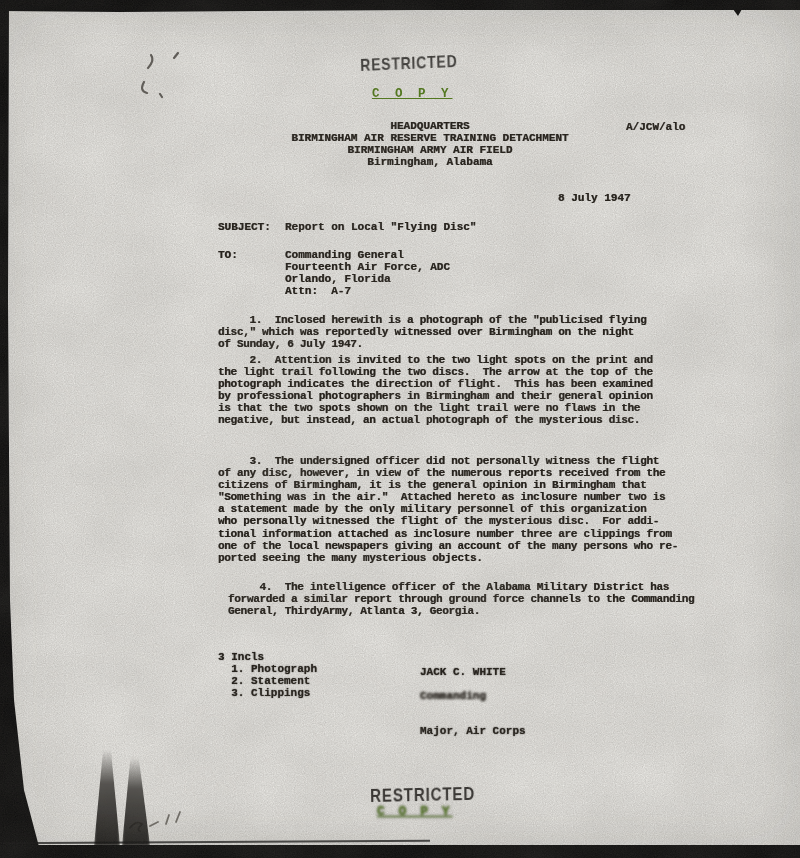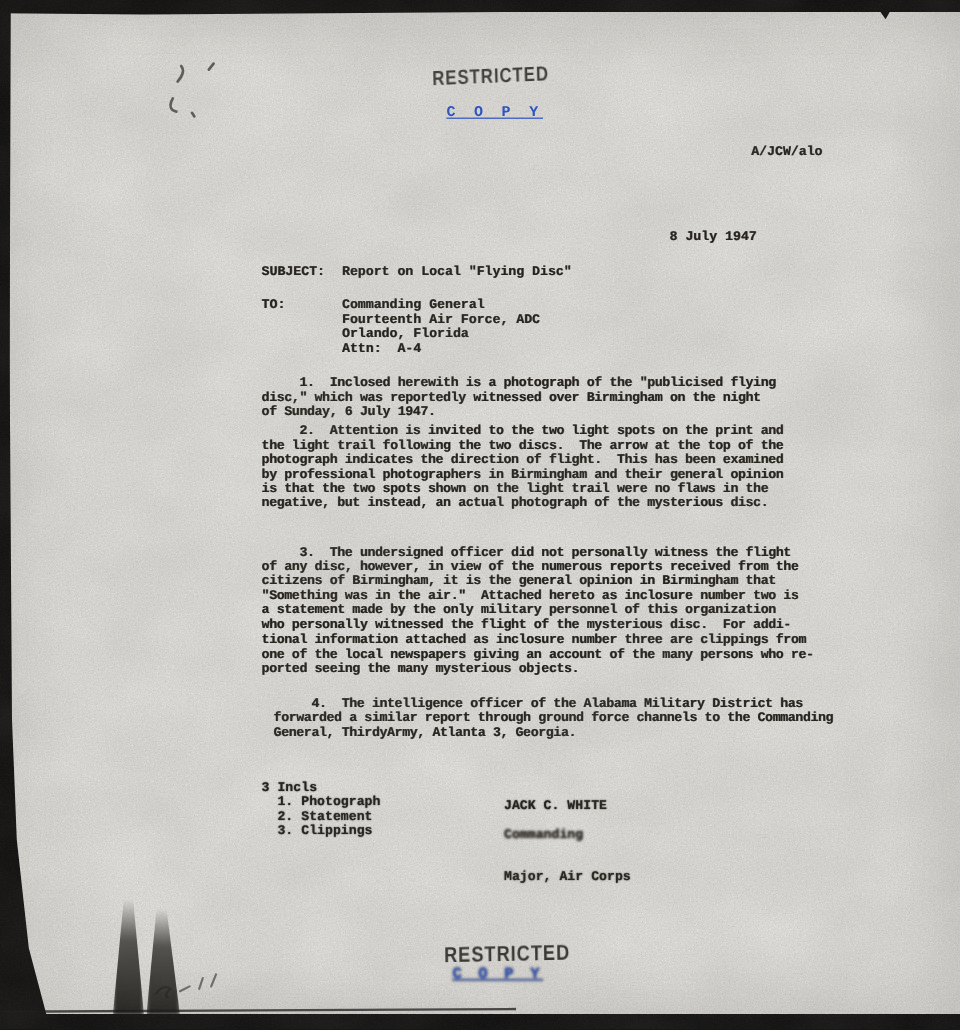--- a/index.html
+++ b/index.html
@@ -11,21 +11,21 @@
   .typed{position:absolute;color:#19150f;font-weight:700;font-size:11px;line-height:12px;
          white-space:pre;text-shadow:0.4px 0 0 rgba(25,20,15,0.55), -0.3px 0 0 rgba(25,20,15,0.35);}
   .para{font-size:11px;letter-spacing:-0.3px;line-height:12.1px;}
   .center{text-align:center;}
   
   .stamp{position:absolute;font-family:"Liberation Sans","DejaVu Sans",sans-serif;font-weight:700;
          color:rgba(30,28,26,0.88);letter-spacing:1px;filter:blur(0.4px);white-space:pre;}
   .stamp-top{left:352px;top:46px;font-size:17px;transform:scaleX(0.82) rotate(-2deg);transform-origin:left top;}
   .stamp-bottom{left:362px;top:776px;font-size:18px;transform:scaleX(0.84) rotate(-1deg);transform-origin:left top;
                 color:rgba(22,20,18,0.9);filter:blur(0.5px);}
-  .copyline{position:absolute;font-weight:700;color:#1d4ed8;letter-spacing:4px;
+  .copyline{position:absolute;font-weight:700;color:#4d7c0f;letter-spacing:4px;
             text-decoration:underline;white-space:pre;}
   .copy-top{left:364px;top:77px;font-size:12.5px;filter:blur(0.2px);}
   .copy-bottom{left:369px;top:794px;font-size:13px;letter-spacing:3px;filter:blur(1.1px);
                text-shadow:0 0 2px rgba(10,10,10,0.9);}
   .smudge-heavy{filter:blur(0.6px);text-shadow:0 0 1.2px rgba(20,16,12,0.9);}
   .sig-line{filter:blur(0.45px);text-shadow:0 0 1.4px rgba(20,16,12,0.95);}
   
   .border-top{position:absolute;left:0;top:0;width:800px;height:18px;background:#040404;
               clip-path:polygon(0 0,800px 0,800px 8px,742px 9px,738px 16px,733px 9px,420px 10px,120px 12px,0 11px);}
   .border-left{position:absolute;left:0;top:0;width:48px;height:858px;background:#040404;
@@ -44,33 +44,37 @@
 </head>
 <body>
 
 <div class="scan">
 
   <div class="paper">
 
     <div class="stamp stamp-top">RESTRICTED</div>
     <div class="copyline copy-top">C O P Y</div>
 
+    <div class="typed center" style="left:222px;top:110px;width:400px;line-height:12px;">HEADQUARTERS
+BIRMINGHAM AIR RESERVE TRAINING DETACHMENT
+BIRMINGHAM ARMY AIR FIELD
+Birmingham, Alabama</div>
 
     <div class="typed" style="left:618px;top:111px;">A/JCW/alo</div>
 
     <div class="typed" style="left:550px;top:182px;">8 July 1947</div>
 
     <div class="typed" style="left:210px;top:211px;">SUBJECT:</div>
     <div class="typed" style="left:277px;top:211px;">Report on Local "Flying Disc"</div>
 
     <div class="typed" style="left:210px;top:239px;">TO:</div>
     <div class="typed" style="left:277px;top:239px;">Commanding General
 Fourteenth Air Force, ADC
 Orlando, Florida
-Attn:  A-4</div>
+Attn:  A-7</div>
 
     <div class="typed para" style="left:210px;top:304px;">     1.  Inclosed herewith is a photograph of the "publicised flying
 disc," which was reportedly witnessed over Birmingham on the night
 of Sunday, 6 July 1947.</div>
     <div class="typed para" style="left:210px;top:344px;font-family:Liberation Mono, monospace;">     2.  Attention is invited to the two light spots on the print and
 the light trail following the two discs.  The arrow at the top of the
 photograph indicates the direction of flight.  This has been examined
 by professional photographers in Birmingham and their general opinion
 is that the two spots shown on the light trail were no flaws in the
 negative, but instead, an actual photograph of the mysterious disc.</div>

